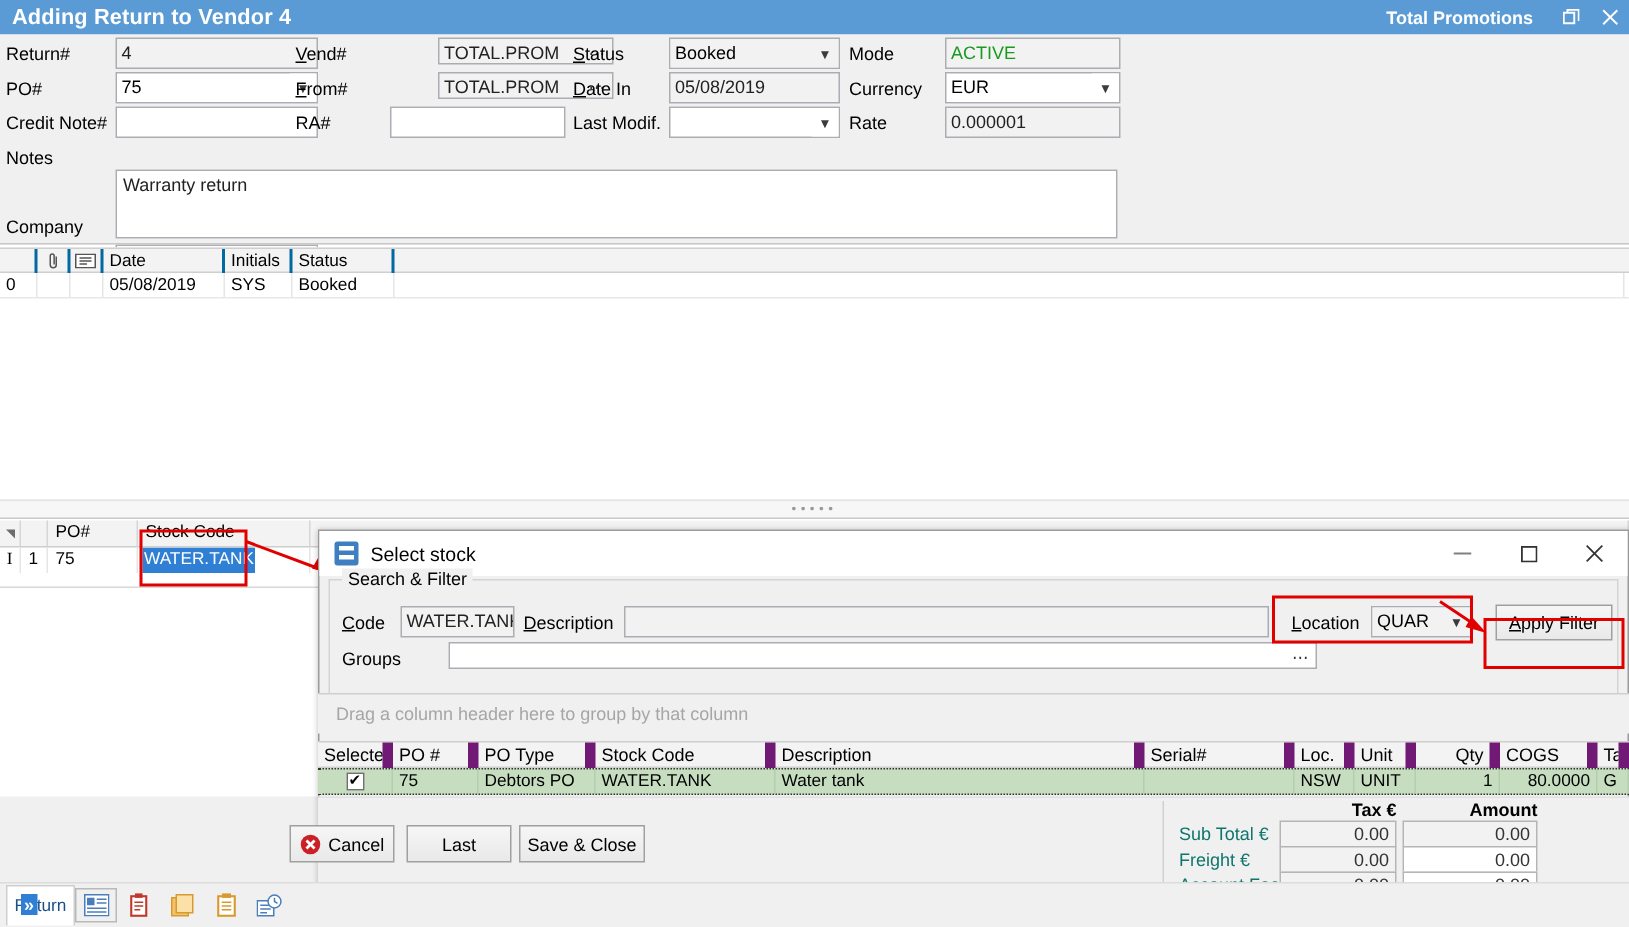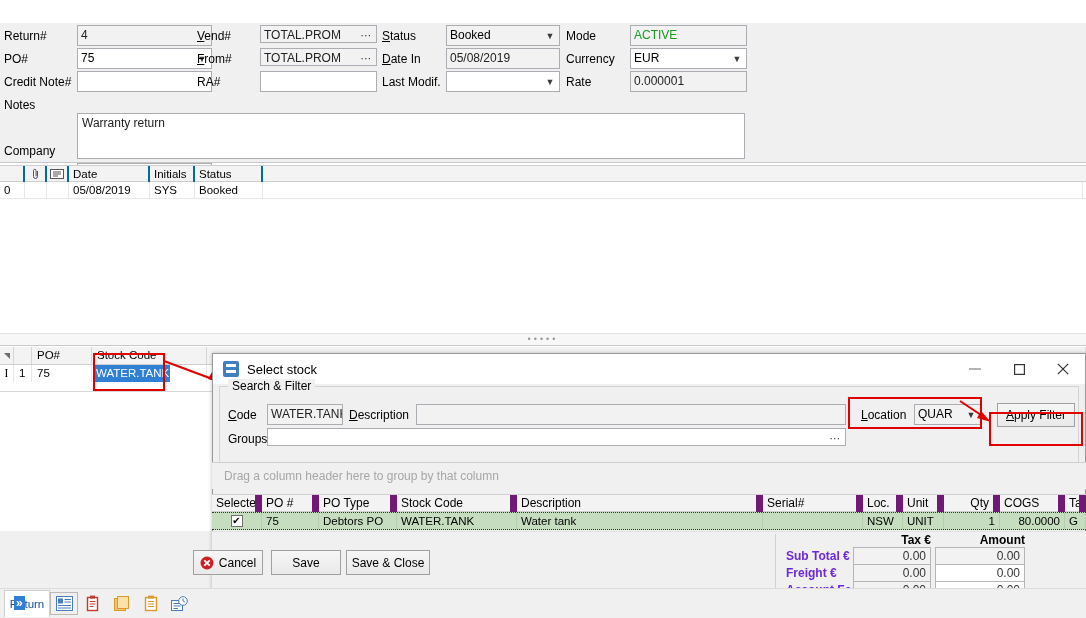--- a/index.html
+++ b/index.html
@@ -65,21 +65,21 @@
   }
   .combo .carr {
     position: absolute; right: 0; top: 0; width: 18px; height: 19px;
     display: flex; align-items: center; justify-content: center;
     color: #3b3b3b; font-size: 9px; background: #fff;
   }
   .combo.ro .cv { background: #f2f2f2; }
   .combo.ro { background: #f2f2f2; }
 
   .ellipsisbox {
-    position: absolute; border: 1px solid #abadb3; background: #f2f2f2; height: 18px;
+    position: absolute; border: 1px solid #abadb3; background: #f2f2f2; height: 18px; margin-left: 32px;
   }
   .ellipsisbox .ev {
     position: absolute; left: 3px; top: 0; height: 19px; line-height: 19px;
     font-size: 12px; color: #222; white-space: nowrap;
   }
   .ellipsisbox .eb {
     position: absolute; right: 2px; top: 0; width: 16px; height: 19px;
     display: flex; align-items: center; justify-content: center;
     color: #333; font-size: 11px; letter-spacing: .5px;
   }
@@ -241,37 +241,55 @@
   }
   .iconbtn {
     position: absolute; top: 3px; width: 28px; height: 23px;
     display: flex; align-items: center; justify-content: center;
     border: 1px solid transparent;
   }
 
   
   .totals { position: absolute; left: 780px; top: 533px; width: 300px; height: 82px; }
   .tot-lbl {
-    position: absolute; font-size: 12px; font-weight: bold; color: #6d28d9; white-space: nowrap;
+    position: absolute; font-size: 12px; font-weight: normal; color: #0f766e; white-space: nowrap;
   }
   .tot-val {
     position: absolute; border: 1px solid #b5b5b5; height: 18px; line-height: 16px;
     font-size: 12px; text-align: right; padding-right: 4px; color: #333;
   }
   .tot-val.ro { background: #f2f2f2; }
   .tot-val.rw { background: #ffffff; }
   .tot-hdr { position: absolute; font-size: 12px; font-weight: bold; text-align: right; }
 
   .vsep { position: absolute; background: #d0d0d0; width: 1px; }
 </style>
 </head>
 <body>
 
 <div id="root">
 
+  <div class="main-titlebar">
+    <div class="main-title">Adding Return to Vendor 4</div>
+    <div class="tb-right">
+      <div class="tb-company">Total Promotions</div>
+      <div class="tb-btn">
+        <svg width="11" height="11" viewBox="0 0 11 11">
+            <rect x="0.5" y="2.5" width="7" height="7" fill="none" stroke="#fff" stroke-width="1.3"></rect>
+            <polyline points="3,2.5 3,0.5 10.5,0.5 10.5,8" fill="none" stroke="#fff" stroke-width="1.3"></polyline>
+          </svg>
+      </div>
+      <div class="tb-btn">
+        <svg width="11" height="11" viewBox="0 0 11 11">
+            <line x1="0.8" y1="0.8" x2="10.2" y2="10.2" stroke="#fff" stroke-width="1.3"></line>
+            <line x1="10.2" y1="0.8" x2="0.8" y2="10.2" stroke="#fff" stroke-width="1.3"></line>
+          </svg>
+      </div>
+    </div>
+  </div>
 
   <div class="form-area">
 
     <div class="lbl" style="left:4px; top:6px;">Return#</div>
     <div class="lbl" style="left:4px; top:29px;">PO#</div>
     <div class="lbl" style="left:4px; top:52px;">Credit Note#</div>
     <div class="lbl" style="left:4px; top:75px;">Notes</div>
     <div class="lbl" style="left:4px; top:121px;">Company</div>
 
     <div class="fld ro" style="left:77px; top:2px; width:135px;">4</div>
@@ -497,21 +515,21 @@
       <svg width="14" height="14" viewBox="0 0 14 14">
           <circle cx="7" cy="7" r="6.5" fill="#cc2027"></circle>
           <line x1="4.3" y1="4.3" x2="9.7" y2="9.7" stroke="#fff" stroke-width="1.8"></line>
           <line x1="9.7" y1="4.3" x2="4.3" y2="9.7" stroke="#fff" stroke-width="1.8"></line>
         </svg>
     </span>
     <span>Cancel</span>
   </div>
 
   <div class="btn" style="left:271px; top:550px; width:70px; height:25px;">
-    <span>Save</span>
+    <span>Last</span>
   </div>
 
   <div class="btn" style="left:346px; top:550px; width:84px; height:25px;">
     <span>Save &amp; Close</span>
   </div>
 
   <div class="totals">
     <div class="tot-hdr" style="left:73px; top:0px; width:78px;">Tax €</div>
     <div class="tot-hdr" style="left:155px; top:0px; width:90px;">Amount</div>
 

